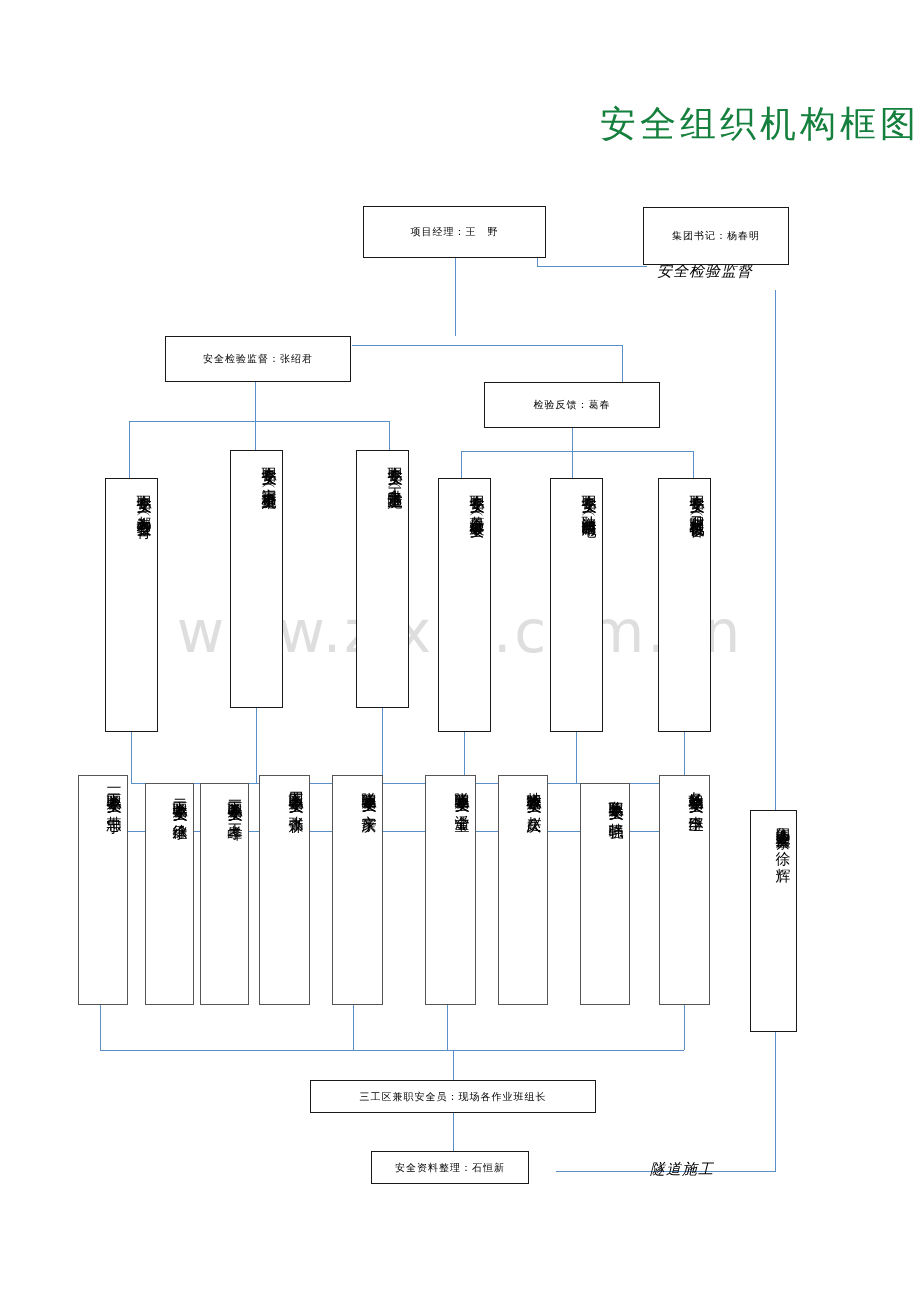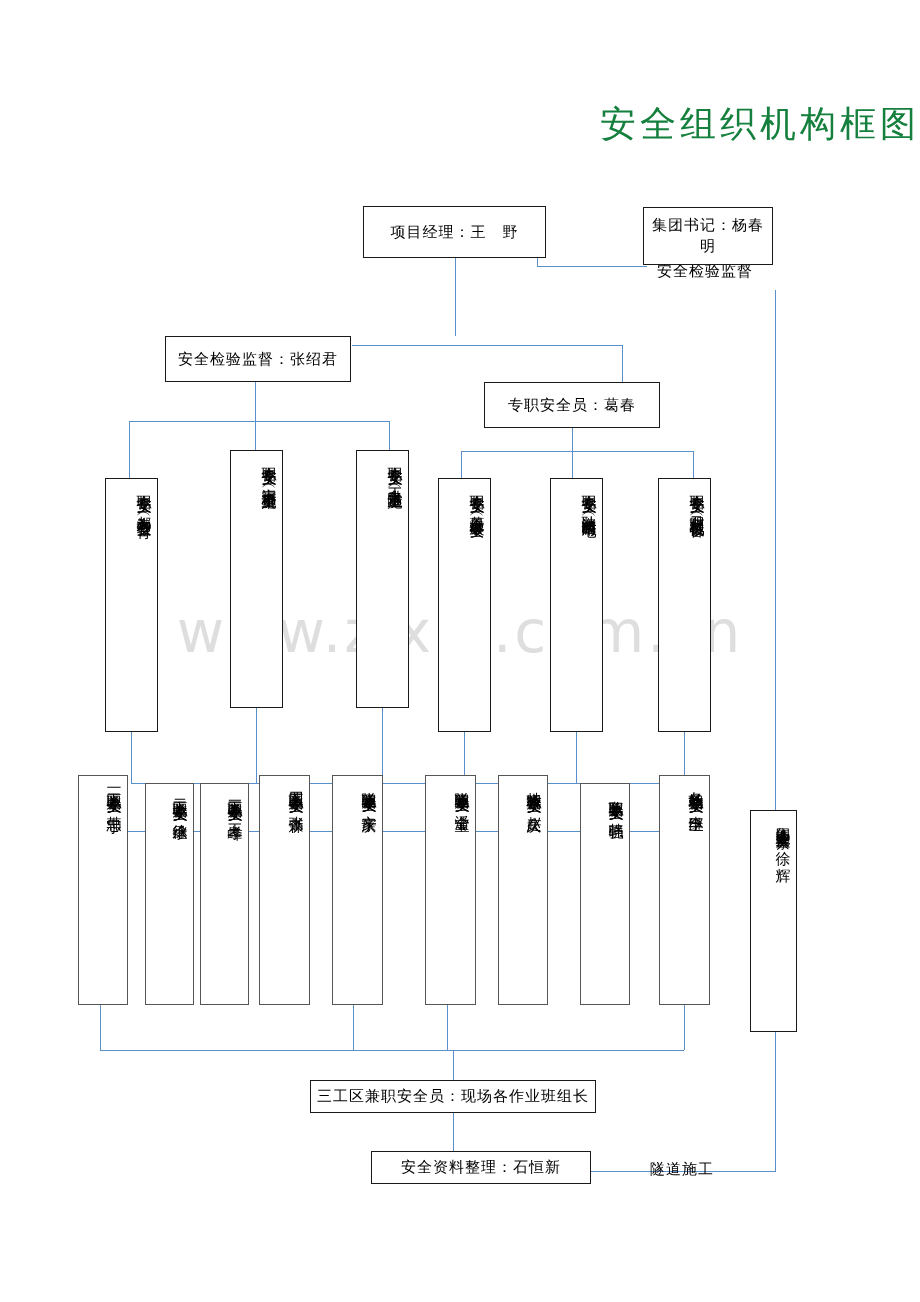--- a/index.html
+++ b/index.html
@@ -68,21 +68,21 @@
     background: #ffffff;
     font-family: "DejaVu Serif", "Liberation Serif", serif;
     color: #000000;
     z-index: 4;
   }
   .box.hbox {
     display: flex;
     align-items: center;
     justify-content: center;
     text-align: center;
-    font-size: 15px;
+    font-size: 10px;
     letter-spacing: 1px;
     line-height: 1.4;
     padding: 2px 4px;
   }
   .box.vbox {
     writing-mode: vertical-rl;
     text-orientation: upright;
     display: flex;
     align-items: flex-start;
     justify-content: flex-start;
@@ -102,20 +102,21 @@
   
   .label {
     position: absolute;
     font-family: "DejaVu Serif", "Liberation Serif", serif;
     font-size: 15px;
     letter-spacing: 1px;
     color: #000000;
     white-space: nowrap;
     background: transparent;
     z-index: 3;
+    font-style: italic;
   }
 </style>
 </head>
 <body>
 
 <div id="page">
 
   <div id="watermark">www.zixin.com.cn</div>
 
   <div id="title">安全组织机构框图</div>
@@ -163,27 +164,27 @@
   <div class="ln lnh" style="left:100px; top:1050px; width:584px;"></div>
   <div class="ln lnv" style="left:453px; top:1050px; height:30px;"></div>
 
   <div class="ln lnv" style="left:453px; top:1113px; height:38px;"></div>
 
   <div class="ln lnh" style="left:556px; top:1171px; width:220px;"></div>
   <div class="ln lnv" style="left:775px; top:1032px; height:140px;"></div>
 
   <div class="box hbox" style="left:363px; top:206px; width:183px; height:52px;">项目经理：王　野</div>
 
-  <div class="box hbox" style="left:643px; top:207px; width:130px; height:58px;">集团书记：杨春明</div>
+  <div class="box hbox" style="left:643px; top:207px; width:146px; height:58px;">集团书记：杨春明</div>
 
   <div class="label" style="left:657px; top:262px;">安全检验监督</div>
 
   <div class="box hbox" style="left:165px; top:336px; width:186px; height:46px;">安全检验监督：张绍君</div>
 
-  <div class="box hbox" style="left:484px; top:382px; width:176px; height:46px;">专职安全员：葛春</div>
+  <div class="box hbox" style="left:484px; top:382px; width:176px; height:46px;">检验反馈：葛春</div>
 
   <div class="box vbox" style="left:105px; top:478px; width:53px; height:254px;">
     <span class="vtext">专职安全员：郝为奇（安全教育）</span>
   </div>
 
   <div class="box vbox" style="left:230px; top:450px; width:53px; height:258px;">
     <span class="vtext">专职安全员：宋运喜（桥梁施工）</span>
   </div>
 
   <div class="box vbox" style="left:356px; top:450px; width:53px; height:258px;">
@@ -237,17 +238,17 @@
   <div class="box vbox grey" style="left:659px; top:775px; width:51px; height:230px;">
     <span class="vtext">各场站兼职安全员：李继臣</span>
   </div>
 
   <div class="box vbox" style="left:750px; top:810px; width:47px; height:222px;">
     <span class="vtext">集团企业安全监察：徐　辉</span>
   </div>
 
   <div class="box hbox" style="left:310px; top:1080px; width:286px; height:33px;">三工区兼职安全员：现场各作业班组长</div>
 
-  <div class="box hbox" style="left:371px; top:1151px; width:220px; height:33px;">安全资料整理：石恒新</div>
+  <div class="box hbox" style="left:371px; top:1151px; width:158px; height:33px;">安全资料整理：石恒新</div>
 
   <div class="label" style="left:650px; top:1160px;">隧道施工</div>
 
 </div>
 
 </body></html>

